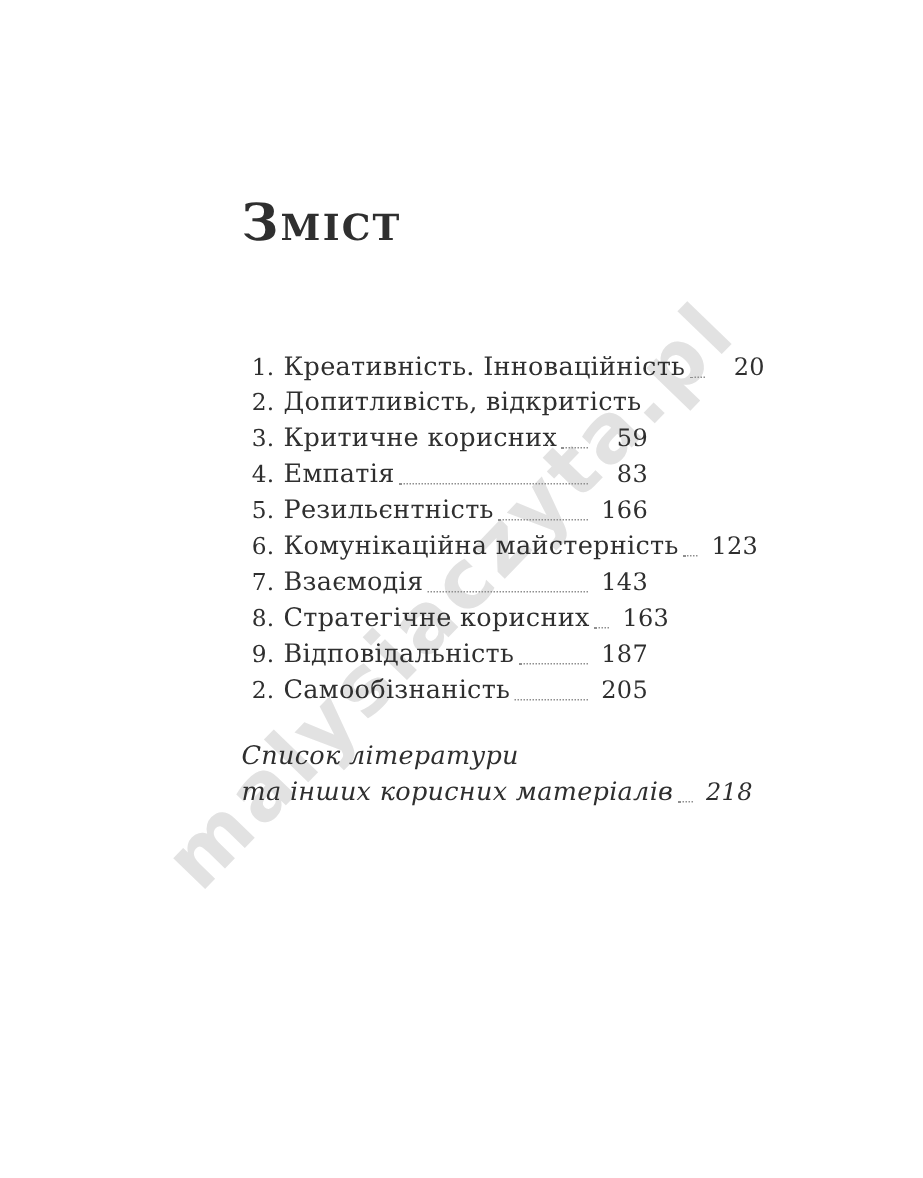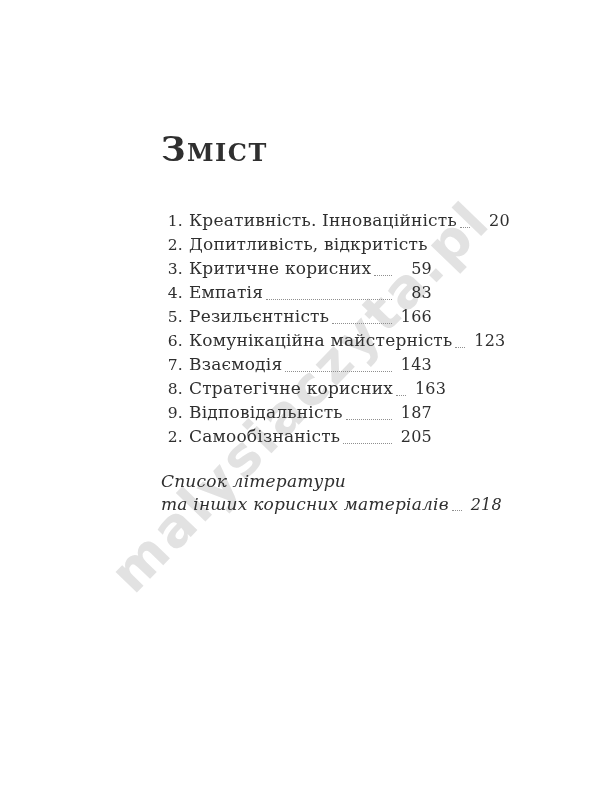--- a/index.html
+++ b/index.html
@@ -42,21 +42,21 @@
     top: 130px;
     width: 271px;
     z-index: 1;
   }
   .page-title {
     font-size: 34px;
     line-height: 1.15;
     font-weight: 600;
     font-variant: small-caps;
     letter-spacing: 1.5px;
-    margin-bottom: 40px;
+    margin-bottom: 64px;
   }
   .toc-row {
     display: flex;
     align-items: baseline;
     font-size: 17px;
     line-height: 23px;
     letter-spacing: 0.2px;
   }
   .toc-row .num {
     flex: none;

